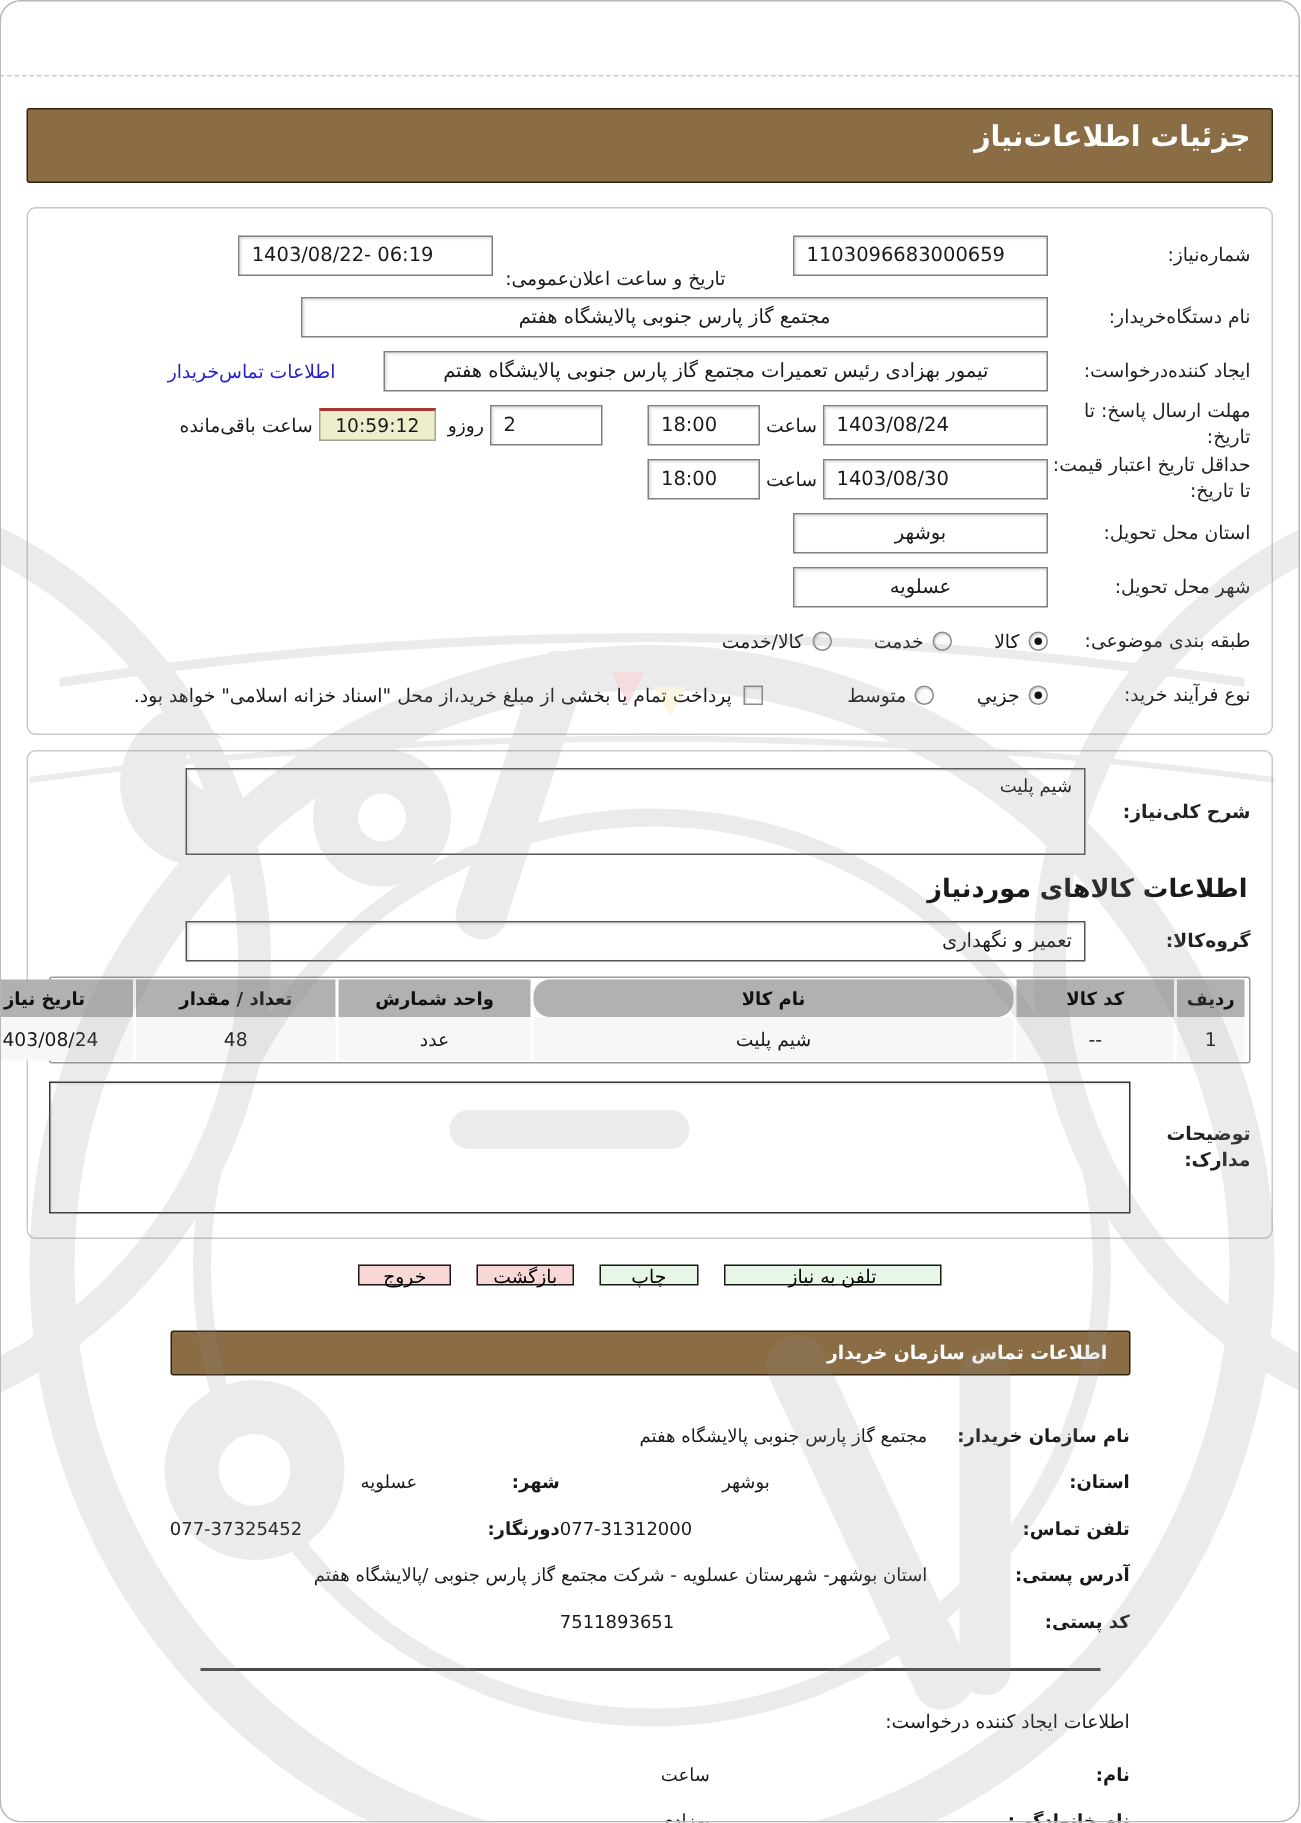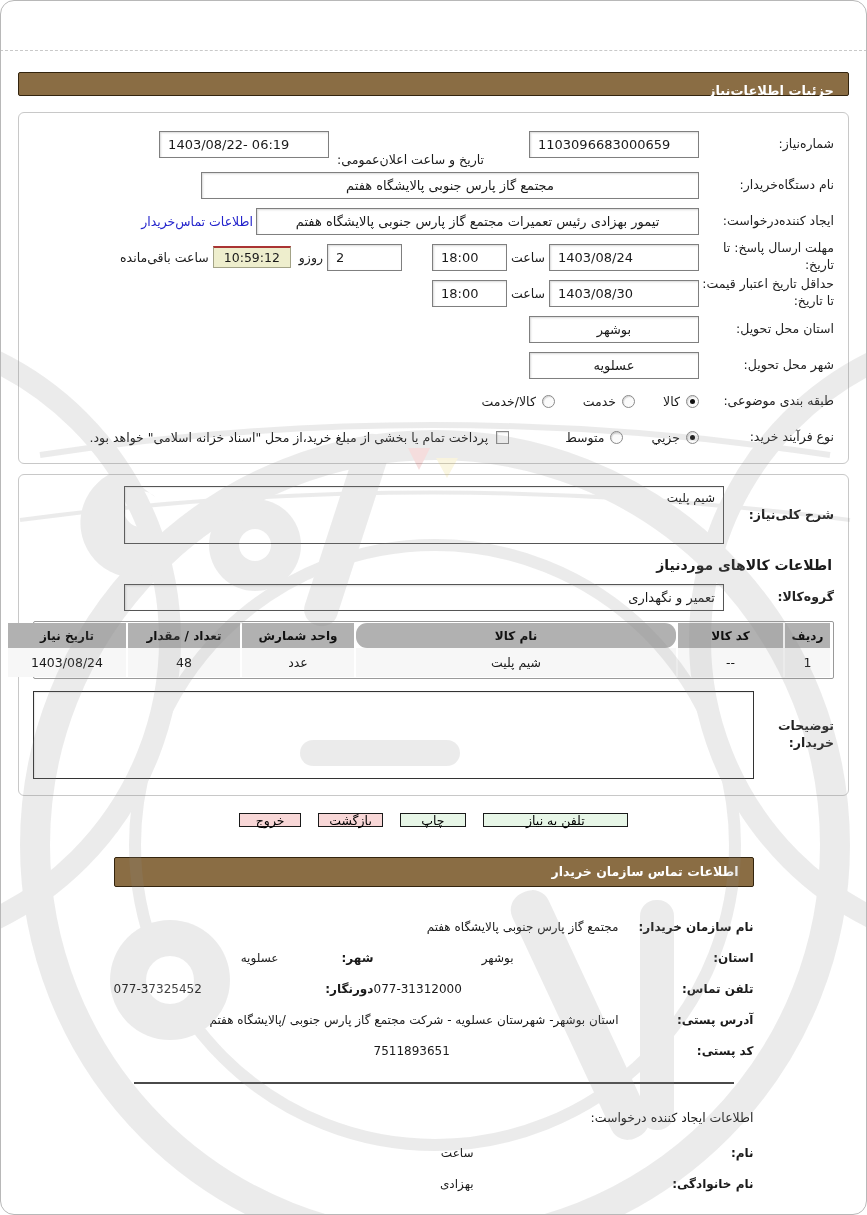--- a/index.html
+++ b/index.html
@@ -10,21 +10,21 @@
     direction: rtl;
   }
   .page-frame {
     position:absolute; inset:0; border:1px solid #b8b8b8; border-radius:14px;
     pointer-events:none; z-index:5;
   }
   .dotted-sep { margin-top:50px; border-top:1px dashed #c9c9c9; height:0; }
 
   .bar-brown {
     background:#8a6d44; border:1px solid #33240e; color:#fff; font-weight:bold;
-    height:24px; line-height:36px; padding:0 14px; font-size:13px; border-radius:2px;
+    height:50px; line-height:36px; padding:0 14px; font-size:19px; border-radius:2px;
   }
   .bar1 { margin:21px 18px 0 18px; }
   .bar2 { width:640px; margin:30px auto 0 auto; height:30px; line-height:28px; font-size:12.5px; }
 
   .panel {
     margin:0 18px; background:#fff; border:1px solid #c8c8c8; border-radius:6px;
     padding:8px 14px; position:relative; z-index:2;
   }
   .panel1 { margin-top:16px; }
   .panel2 { margin-top:10px; padding-bottom:14px; }
@@ -38,21 +38,21 @@
     height:27px; display:flex; align-items:center; padding:0 8px; font-size:13px;
   }
   .num { direction:ltr; unicode-bidi:isolate; }
   .w170{width:170px;} .w498{width:498px;} .w443{width:443px;} .w150{width:150px;}
   .w75{width:75px;} 
   .ibox.ltr { justify-content:flex-end; }
 
   .gap45{ margin-right:45px;margin-top:31px; } .gap8{ margin-right:8px; }
   .gap4{ margin-right:4px; } .gap30{ margin-right:30px; }
 
-  .link { color:#2323cc; cursor:pointer; margin-right:3px; white-space:nowrap; }
+  .link { color:#2323cc; cursor:pointer; margin-right:32px; white-space:nowrap; }
 
   .timer {
     background:#eeeecd; border:1px solid #a3a387; border-top:2px solid #a33;
     height:22px; width:78px; display:flex; align-items:center; justify-content:center;
     font-size:12.5px;
   }
 
   .radio { width:13px; height:13px; border:1px solid #8a8a8a; border-radius:50%;
     background:#fbfbfb; box-shadow: inset 1px 1px 1px rgba(0,0,0,.15);
     display:inline-block; flex:0 0 13px; }
@@ -62,28 +62,28 @@
   .opt { margin:0 6px 0 28px; }
   .chk { width:13px; height:13px; border:1px solid #8a8a8a; background:#fdfdfd;
     box-shadow: inset 1px 1px 1px rgba(0,0,0,.12); display:inline-block; flex:0 0 13px; }
 
   .tarea {
     background:#fff; border:1px solid #555; box-shadow: inset 1px 1px 1px rgba(0,0,0,.08);
     padding:3px 8px; font-size:12px; line-height:1.4; overflow:hidden;
   }
   .desc-box { width:600px; height:58px; }
   .notes-box { flex:1; height:88px; border:1px solid #333; }
-  .sec-head { font-weight:bold; font-size:14px; margin:10px 2px 8px 0; }
+  .sec-head { font-weight:bold; font-size:17px; margin:10px 2px 8px 0; }
 
   .gtable-wrap { border:1px solid #9a9a9a; border-radius:2px; padding:1px; margin:8px 0 10px 0; background:#fff; }
   table.gtable { width:100%; border-collapse:separate; border-spacing:2px 0; table-layout:fixed; }
   table.gtable th { background:#b1b1b1; color:#111; font-size:12px; font-weight:bold; height:25px; }
   table.gtable td { background:#f7f7f7; font-size:12.5px; height:29px; text-align:center; }
-  .c-radif{width:45px;} .c-code{width:105px;} .c-name{width:320px;border-radius:11px;} .c-unit{width:112px;}
-  .c-qty{width:112px;} .c-date{width:118px;}
+  .c-radif{width:45px;} .c-code{width:105px;} .c-name{width:320px;border-radius:11px;} .c-unit{width:128px;}
+  .c-qty{width:133px;} .c-date{width:118px;}
 
   .btn-row { display:flex; justify-content:center; gap:17px; margin-top:17px; position:relative; z-index:2; }
   .btn { border:1px solid #1a1a1a; height:14px; font-size:12.5px; font-family:inherit;
     display:flex; align-items:center; justify-content:center; cursor:pointer; padding:0 10px; }
   .btn.green { background:#e7f6e7; }
   .btn.pink  { background:#f8d7d7; }
   .btn.w145{min-width:145px;} .btn.w170{min-width:170px;} .btn.w66{min-width:66px;} .btn.w62{min-width:62px;}
 
   .contact { width:640px; margin:24px auto 0 auto; position:relative; z-index:2; font-size:12px; }
   .crow { display:grid; grid-template-columns:135px 245px 95px 1fr; align-items:center; min-height:31px; }
@@ -236,21 +236,21 @@
           <td>شیم پلیت</td>
           <td>عدد</td>
           <td>48</td>
           <td class="num">1403/08/24</td>
         </tr>
       </tbody>
     </table>
   </div>
 
   <div class="frow" style="align-items:center;min-height:92px;">
-    <div class="flabel blabel" style="flex-basis:80px;width:80px;">توضیحات خریدار:</div>
+    <div class="flabel blabel" style="flex-basis:80px;width:80px;">توضیحات مدارک:</div>
     <div class="tarea notes-box"></div>
   </div>
 
 </div>
 
 <div class="btn-row">
   <button class="btn green w145">تلفن به نیاز</button>
   <button class="btn green w66">چاپ</button>
   <button class="btn pink w62">بازگشت</button>
   <button class="btn pink w62">خروج</button>

